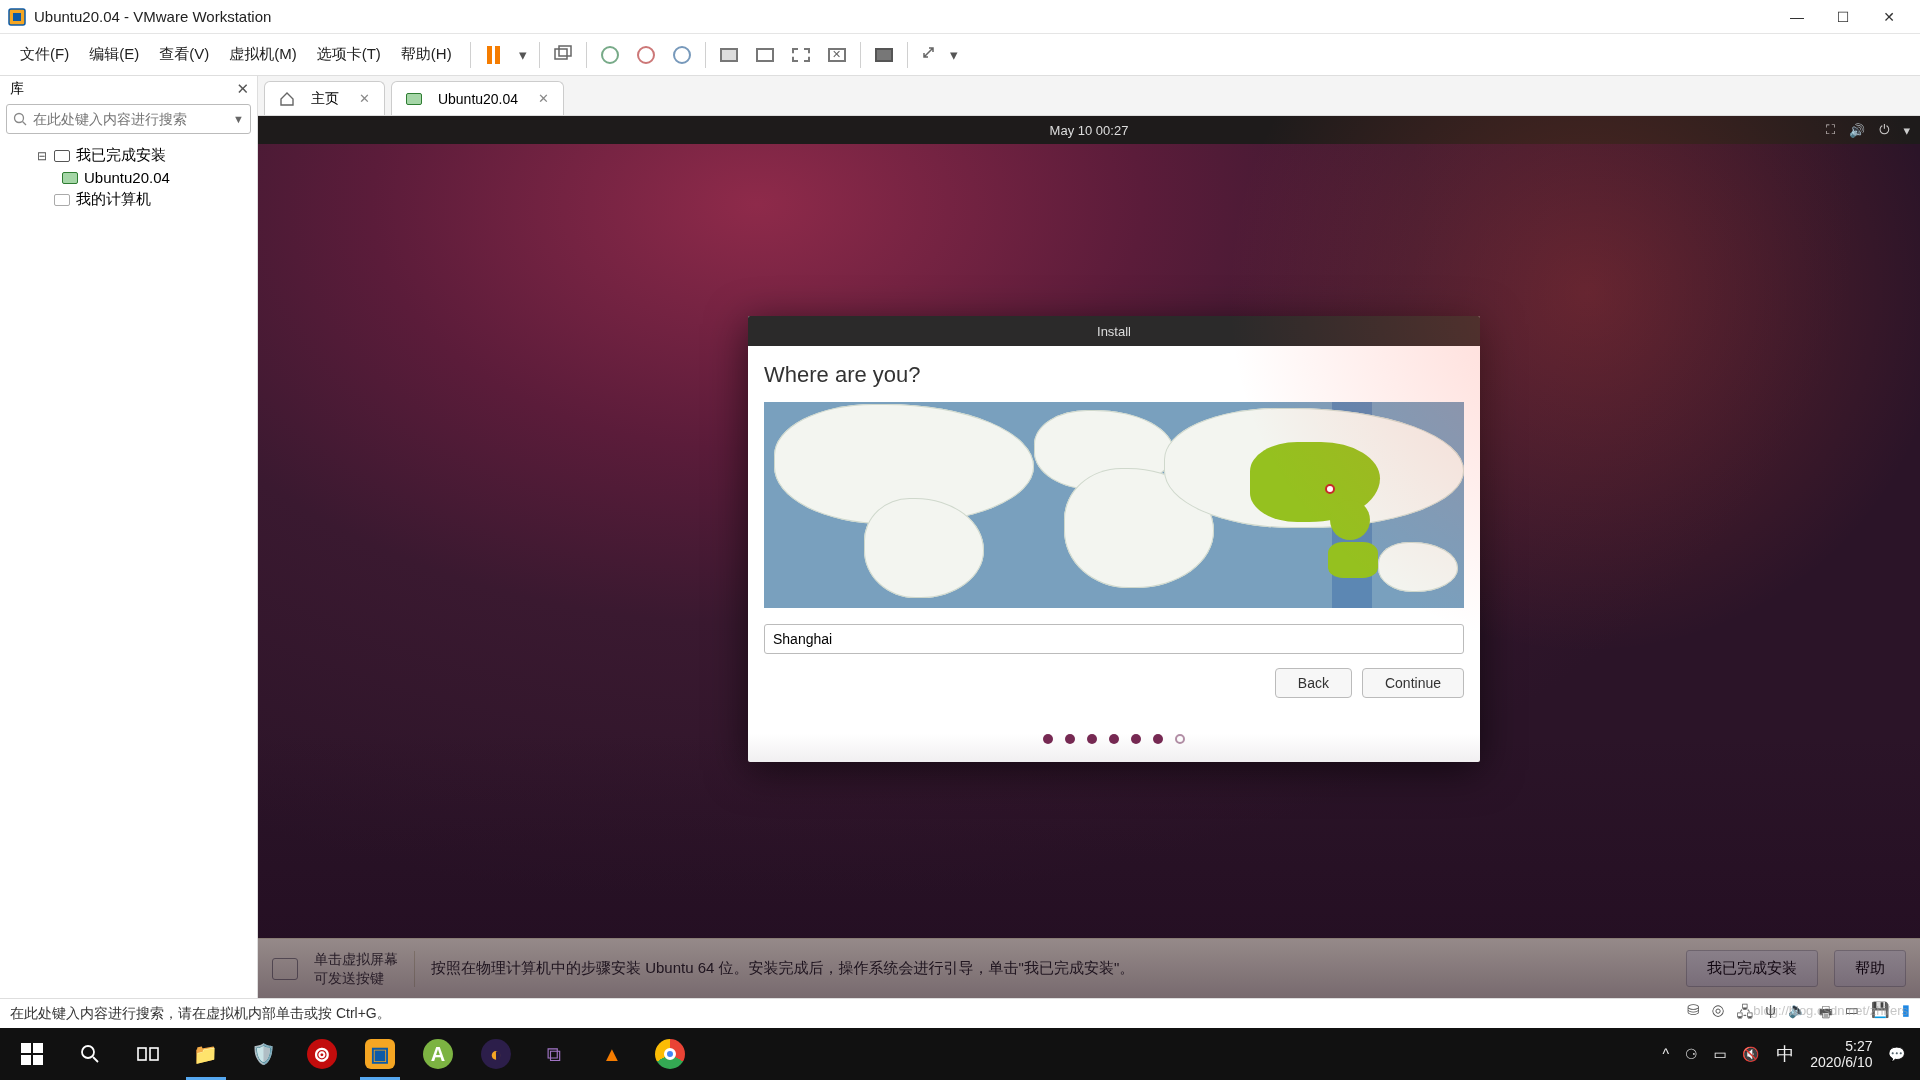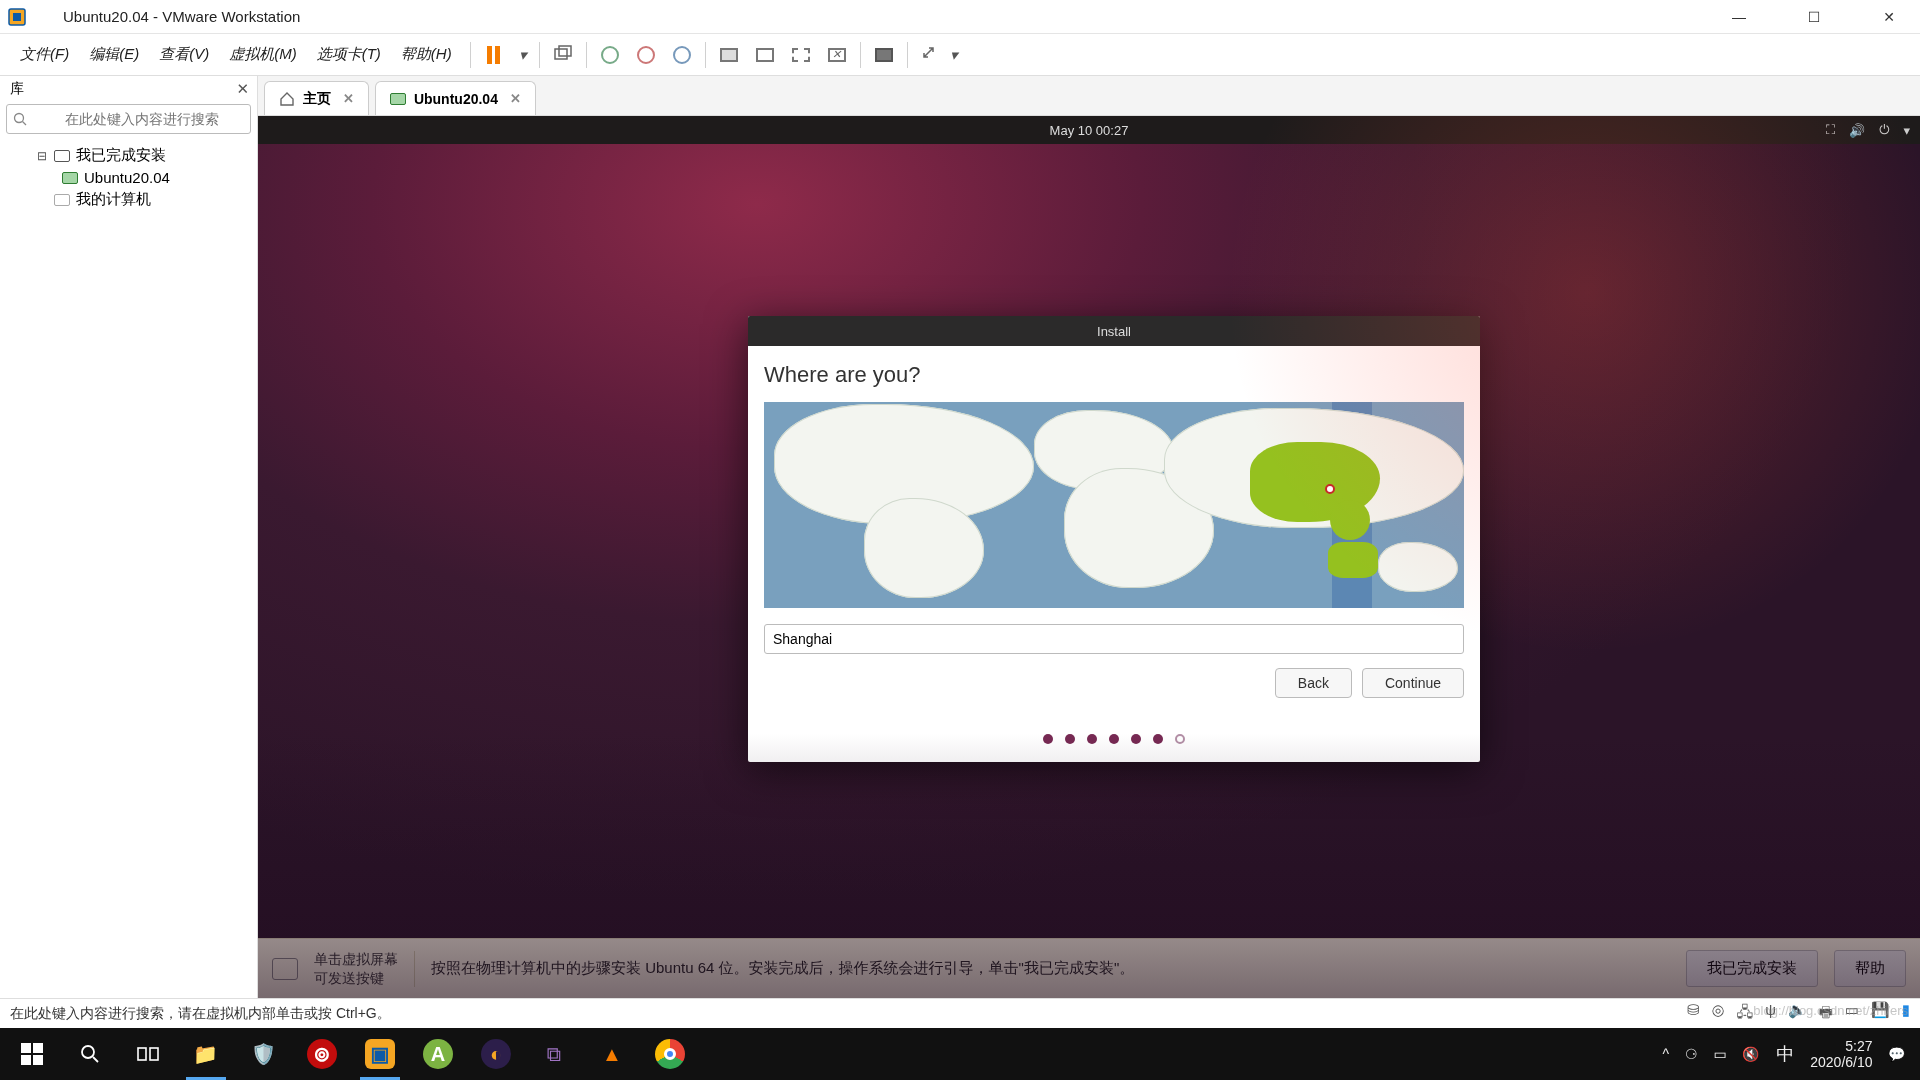--- a/index.html
+++ b/index.html
@@ -1,61 +1,61 @@
 <!DOCTYPE html>
 <html><head>
 <meta charset="utf-8">
 <style>
   * { box-sizing: border-box; margin: 0; padding: 0; font-family: "Segoe UI", Tahoma, sans-serif; }
   body { width: 1920px; height: 1080px; background: #fff; overflow: hidden; position: relative; }
 
   
-  .titlebar { height: 34px; display: flex; align-items: center; padding: 0 8px; border-bottom: 1px solid #e5e5e5; gap: 29px; }
+  .titlebar { height: 34px; display: flex; align-items: center; padding: 0 8px; border-bottom: 1px solid #e5e5e5; }
   .titlebar .app-icon { width: 18px; height: 18px; margin-right: 8px; }
   .titlebar .title { font-size: 15px; color: #222; flex: 1; }
   .titlebar .winbtn { width: 46px; height: 28px; display: flex; align-items: center; justify-content: center; font-size: 14px; color: #333; }
 
   
-  .menubar { height: 42px; display: flex; align-items: center; padding: 0 10px; border-bottom: 1px solid #dedede; font-size: 15px; color: #222; font-style: italic; }
+  .menubar { height: 42px; display: flex; align-items: center; padding: 0 10px; border-bottom: 1px solid #dedede; font-size: 15px; color: #222; }
   .menubar .menu-item { padding: 0 10px; }
   .menubar .sep { width: 1px; height: 26px; background: #d0d0d0; margin: 0 8px; }
   .tb-btn { width: 30px; height: 30px; display: flex; align-items: center; justify-content: center; color: #555; }
   .tb-group { display: flex; gap: 6px; align-items: center; }
   .pause-icon { display:flex; gap:3px; }
   .pause-icon span { width:5px; height:18px; background:#f57c00; }
   .circ { width:18px; height:18px; border:2px solid #888; border-radius:50%; }
   .rect { width:18px; height:14px; border:2px solid #777; }
   .rect.fill { background:#ddd; }
 
   
   .main { display: flex; height: calc(100% - 34px - 42px - 30px - 52px); }
 
   
   .sidebar { width: 258px; border-right: 1px solid #dedede; display: flex; flex-direction: column; }
   .sidebar .lib-header { display: flex; align-items: center; justify-content: space-between; padding: 4px 8px 4px 10px; font-size: 14px; }
   .sidebar .lib-header .close-x { font-size: 15px; color: #555; }
-  .sidebar .search { display: flex; align-items: center; border: 1px solid #bbb; border-radius: 3px; margin: 2px 6px 6px 6px; height: 30px; padding: 0 6px; gap: 32px; }
+  .sidebar .search { display: flex; align-items: center; border: 1px solid #bbb; border-radius: 3px; margin: 2px 6px 6px 6px; height: 30px; padding: 0 6px; }
   .sidebar .search svg { flex-shrink:0; }
   .sidebar .search input { flex:1; border:none; outline:none; font-size:14px; margin-left:6px; color:#888; }
   .sidebar .search .caret { font-size:11px; color:#666; }
   .tree { font-size: 15px; padding: 4px 0 0 12px; }
   .tree .node { display:flex; align-items:center; gap:6px; padding:2px 4px; }
   .tree .node.sel { background:#fff; }
   .tree .indent1 { padding-left: 24px; }
   .tree .indent2 { padding-left: 50px; }
   .tree .tw { font-size:12px; color:#555; width:12px; text-align:center; }
   .pc-icon { width:16px; height:12px; border:1.5px solid #555; border-radius:2px; position:relative; }
   .vm-icon { width:16px; height:12px; border:1.5px solid #2e7d32; border-radius:2px; background:#a5d6a7; }
 
   
   .content-col { flex:1; display:flex; flex-direction:column; background:#fff; }
 
   
   .tabbar { height: 40px; display:flex; align-items:flex-end; padding: 0 6px; gap:6px; border-bottom:1px solid #dedede; background:#f4f4f4; }
-  .tab { height: 34px; display:flex; align-items:center; gap:8px; padding: 0 14px; border:1px solid #ccc; border-bottom:none; border-radius:6px 6px 0 0; background:#fff; font-size:14px;font-weight:bold; }
+  .tab { height: 34px; display:flex; align-items:center; gap:16px; padding: 0 14px; border:1px solid #ccc; border-bottom:none; border-radius:6px 6px 0 0; background:#fff; font-size:14px; }
   .tab .x { color:#888; font-size:13px; margin-left:4px; }
   .tab .home-icon { width:16px; height:14px; }
 
   
   .vm-display { flex:1; position:relative; overflow:hidden; background:
       radial-gradient(ellipse 1100px 700px at 30% 10%, #8e2a4a 0%, #5b1c3a 35%, #3a1930 60%, #2b1428 100%);
   }
   .vm-display::after{
     content:""; position:absolute; inset:0;
     background:

